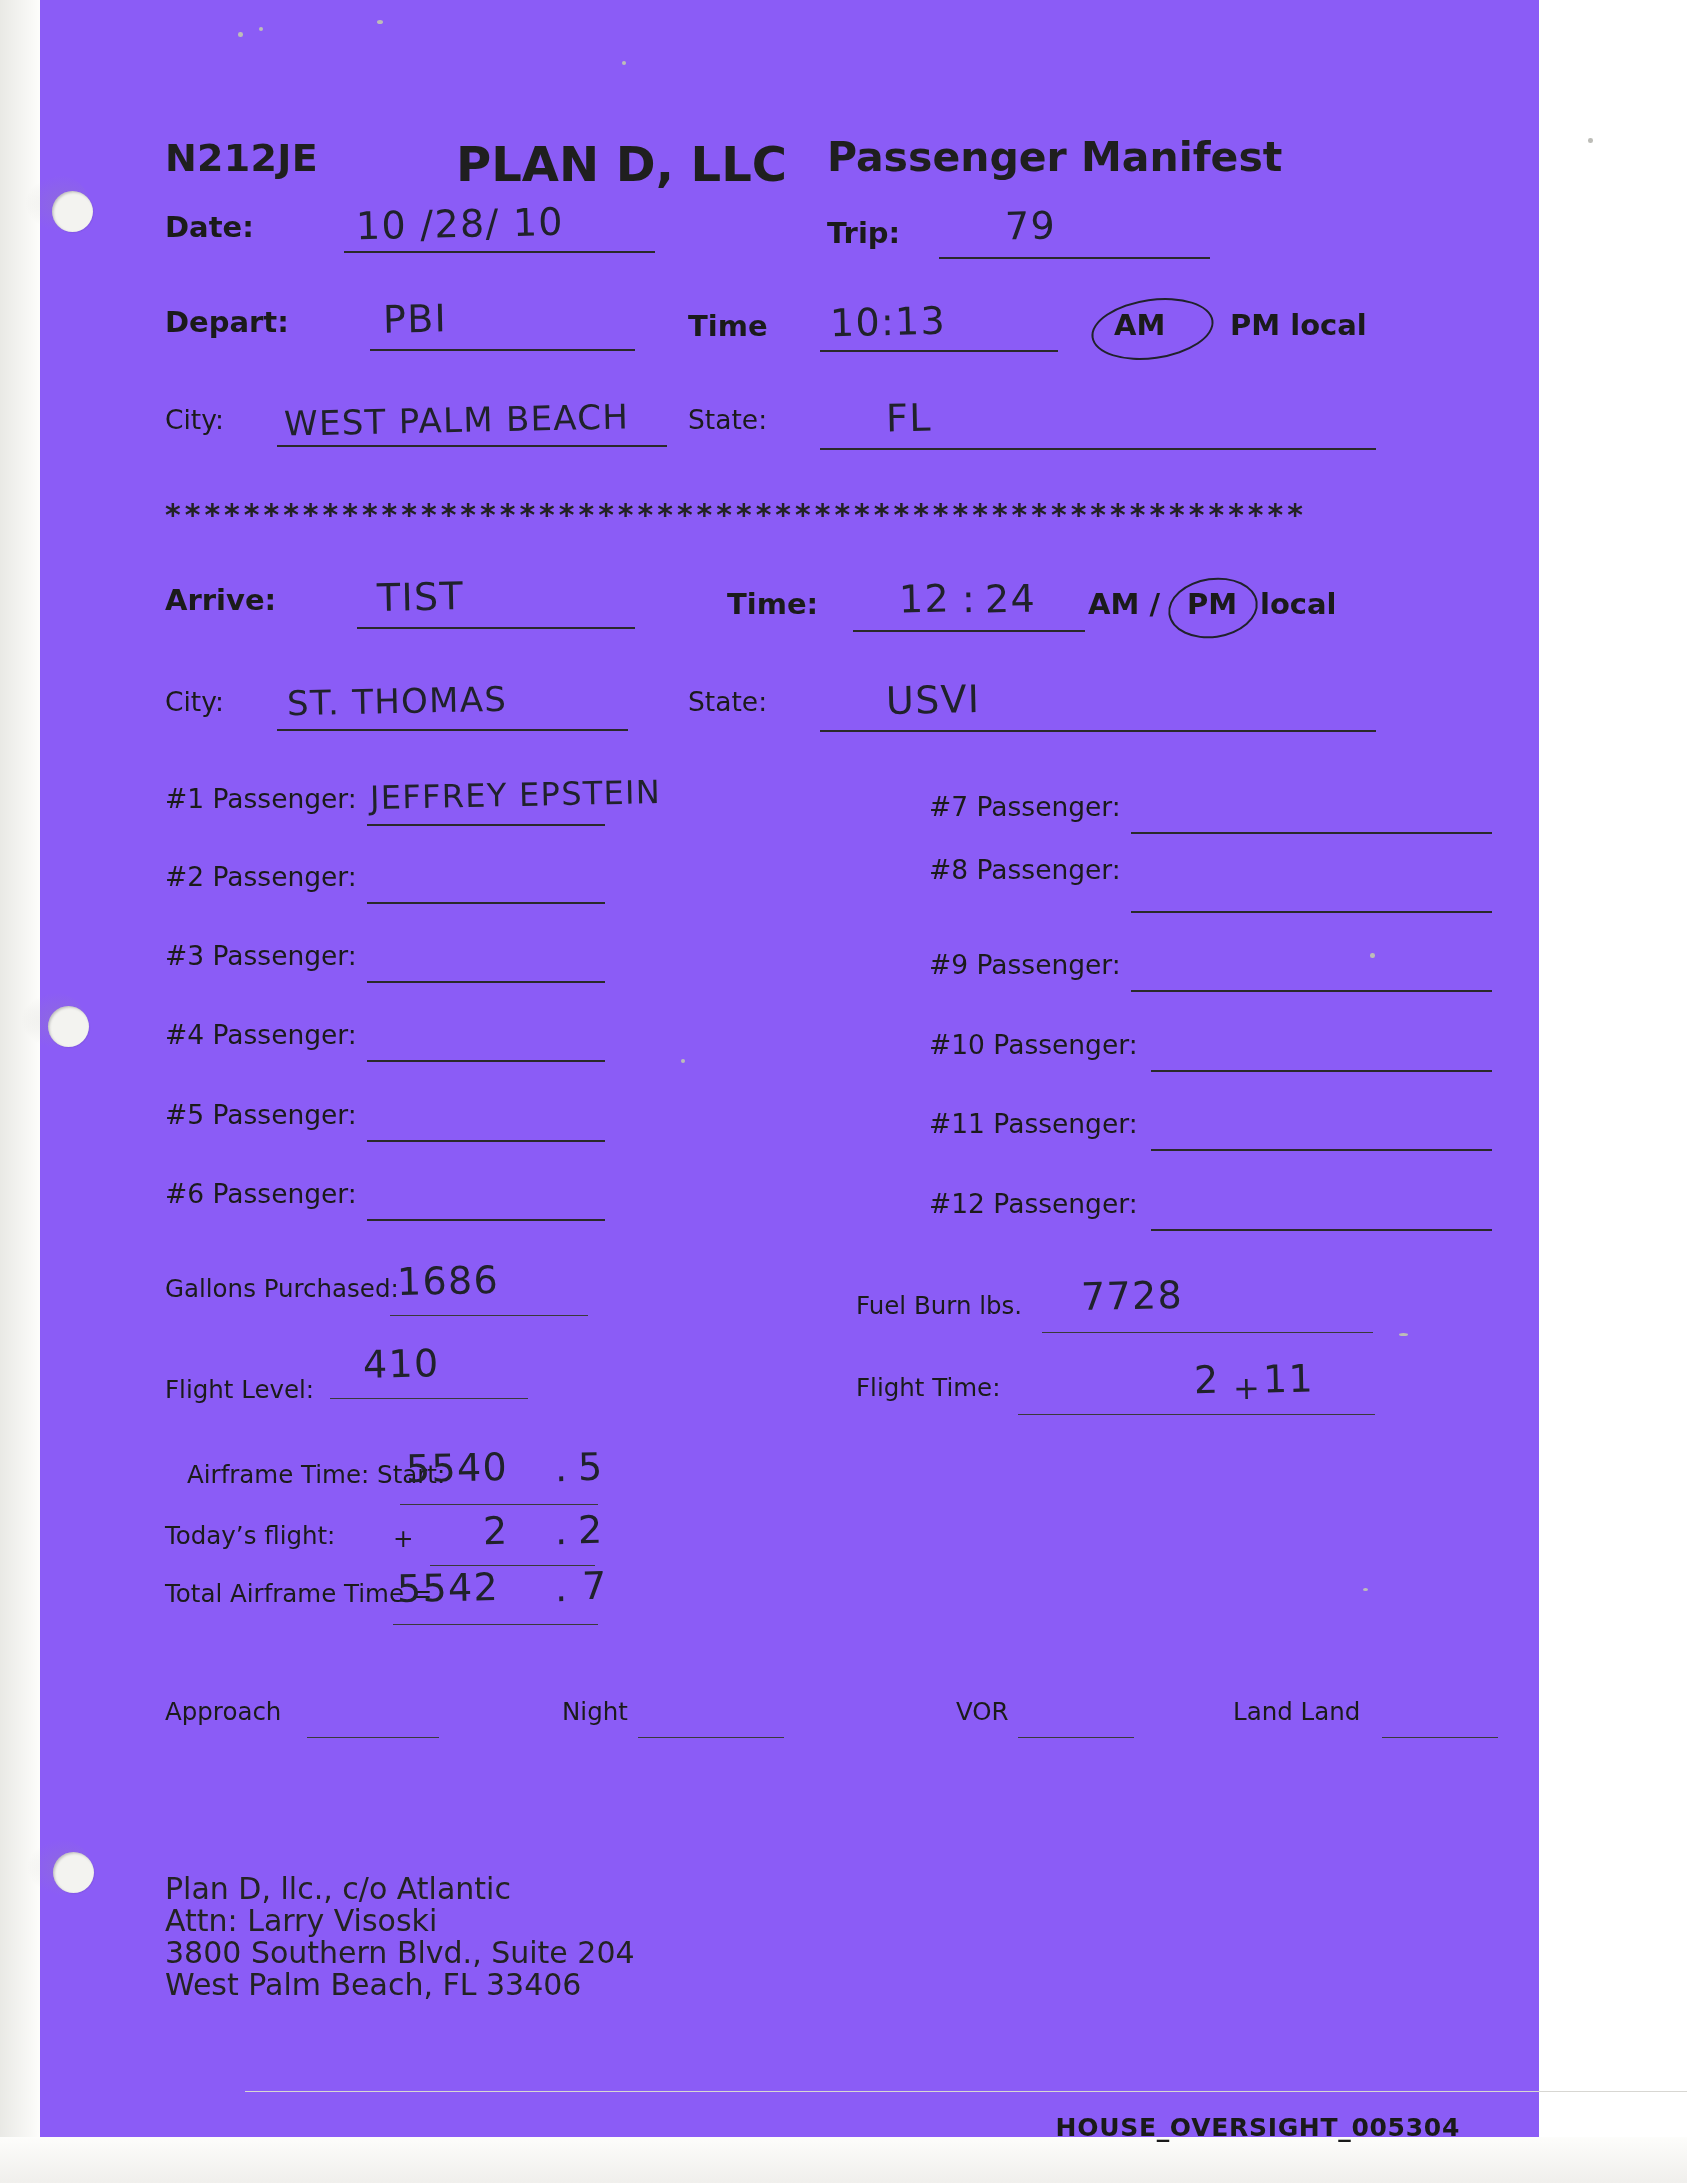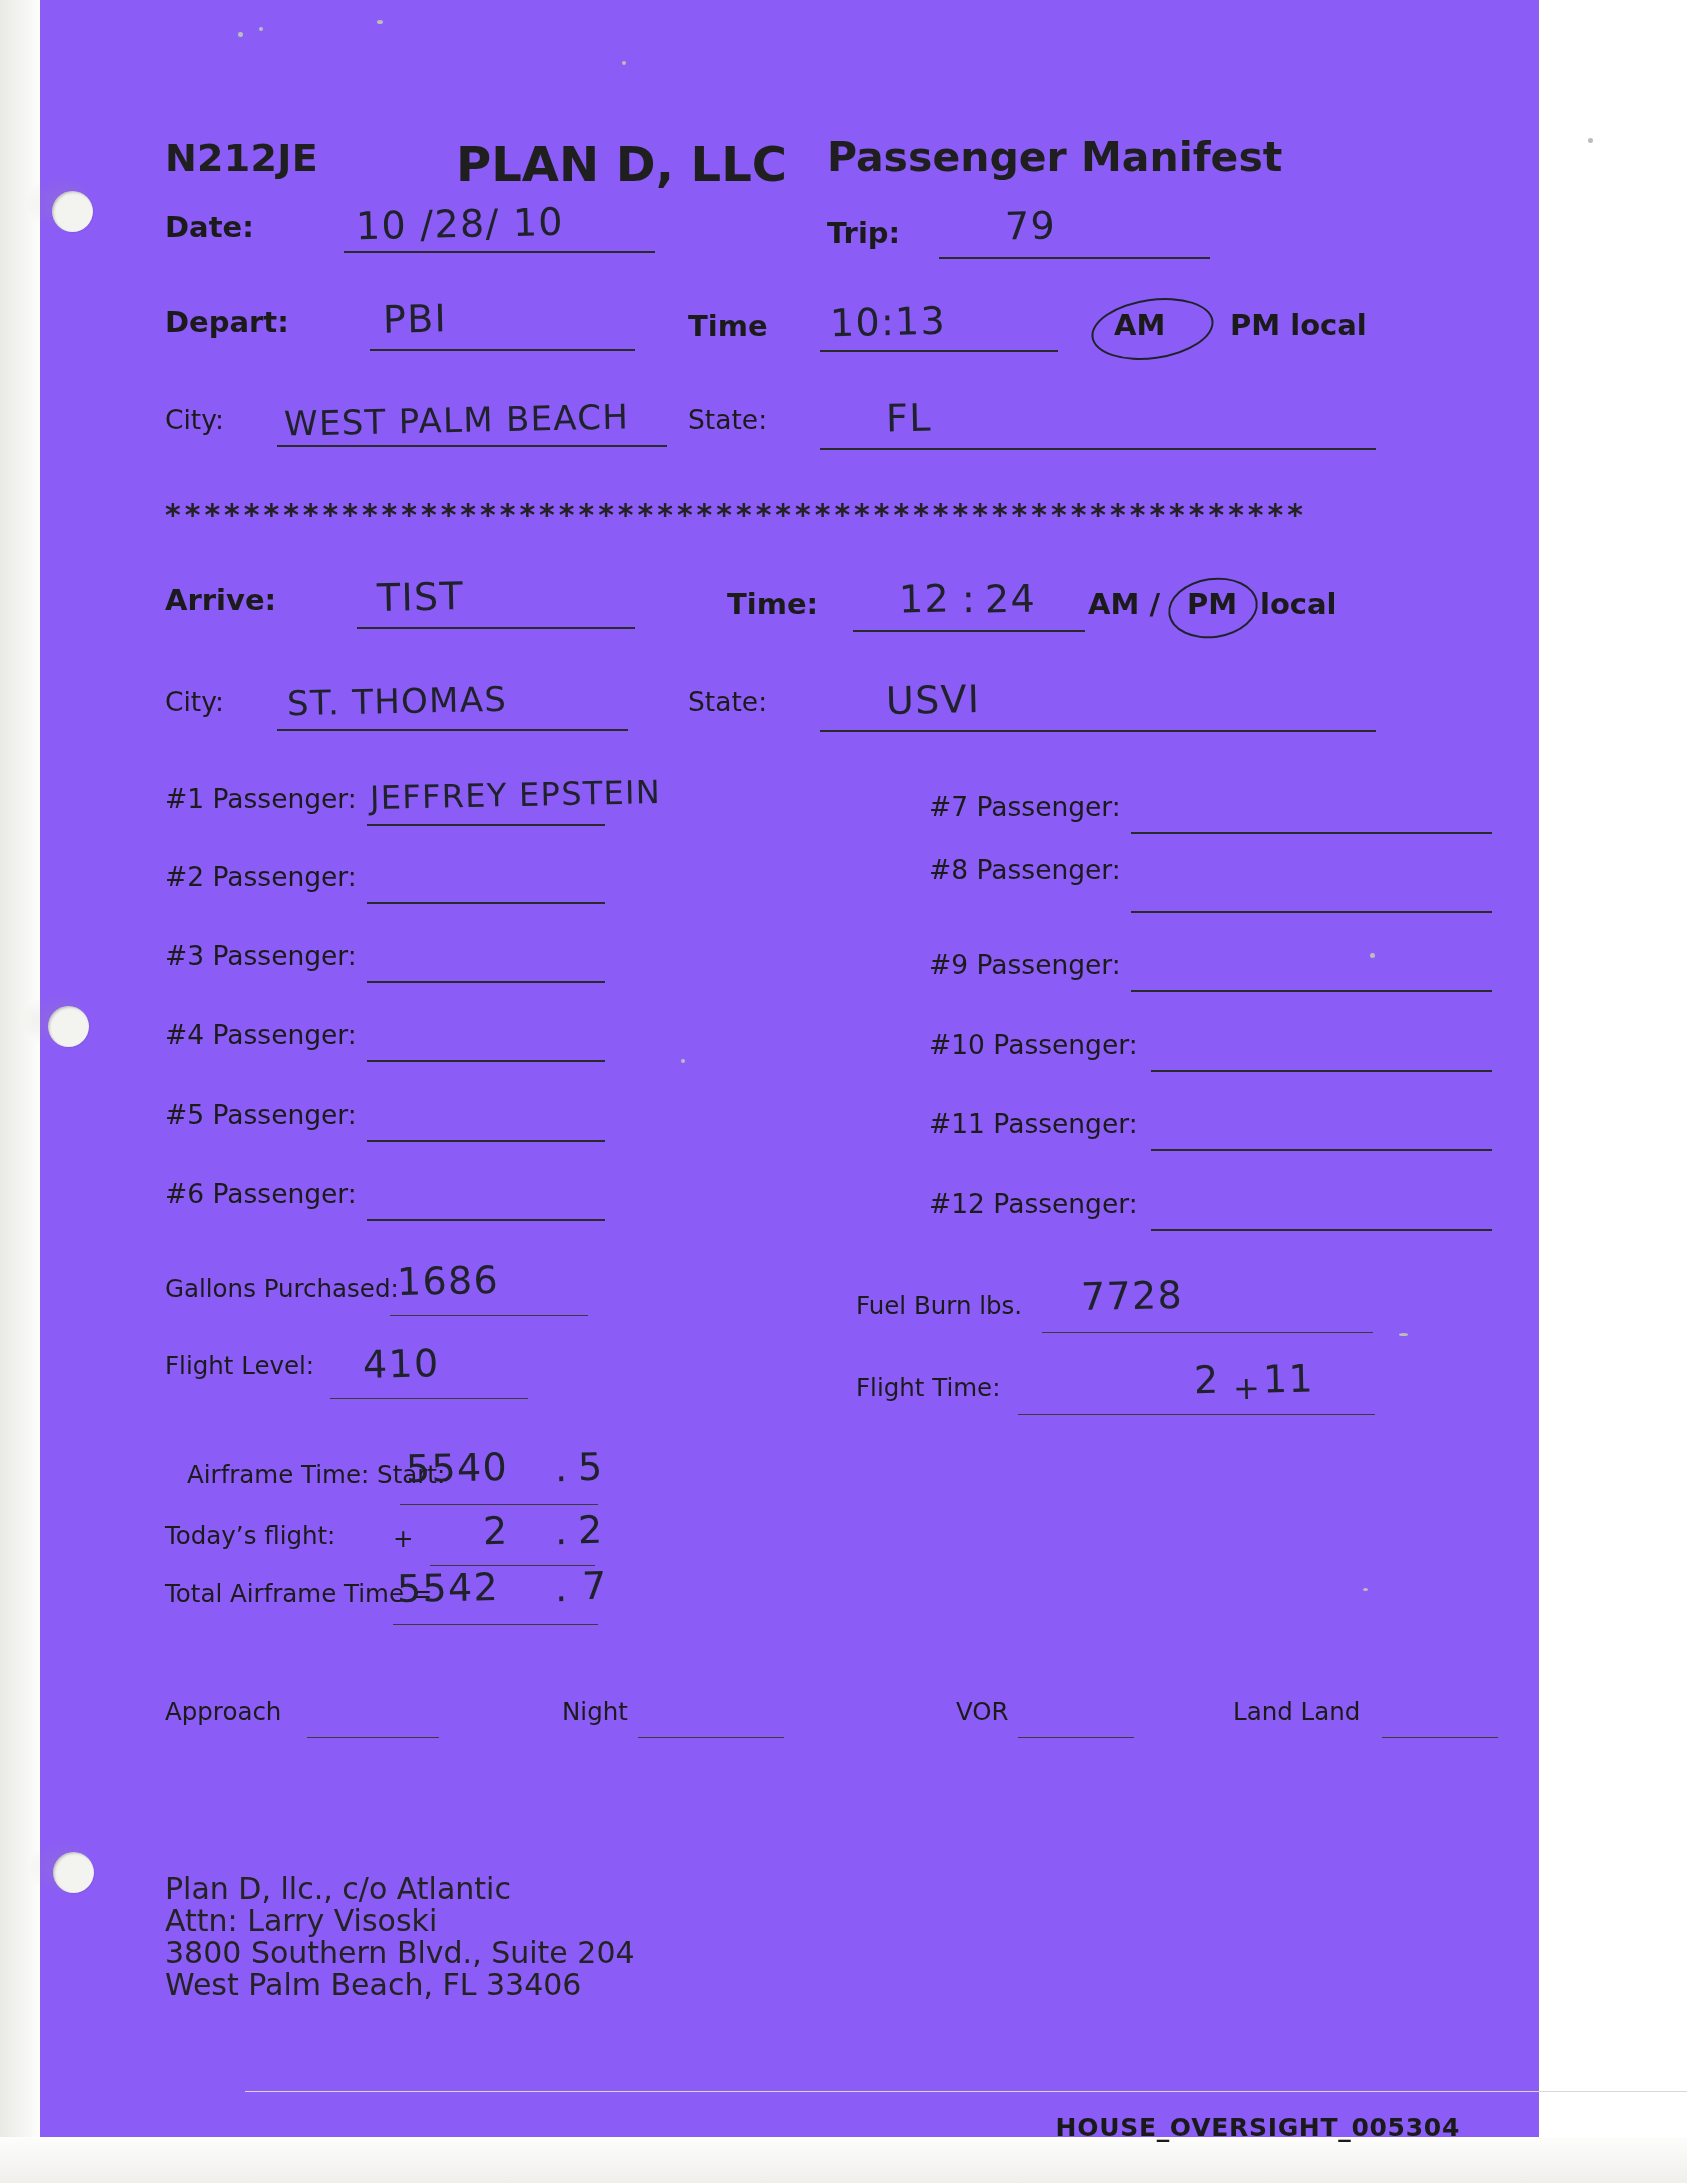--- a/index.html
+++ b/index.html
@@ -328,21 +328,21 @@
     <div class="row" style="height:122px;">
       <div class="label-xs" style="left:0;top:14.6px;">Gallons Purchased:</div>
       <div class="rule-thin" style="left:225px;top:56px;width:198px;"></div>
       <div class="hand hand-lg" style="left:232px;top:0px;">1686</div>
 
       <div class="label-xs" style="left:691px;top:32px;">Fuel Burn lbs.</div>
       <div class="rule-thin" style="left:877px;top:73px;width:331px;"></div>
       <div class="hand hand-lg" style="left:916px;top:14.6px;">7728</div>
       <div class="speck" style="left:1234px;top:74px;width:9.3px;height:3.3px;"></div>
 
-      <div class="label-xs" style="left:0;top:92px;">Flight Level:</div>
+      <div class="label-xs" style="left:0;top:116px;">Flight Level:</div>
       <div class="rule-thin" style="left:165px;top:139px;width:198px;"></div>
       <div class="hand hand-lg" style="left:198px;top:83px;">410</div>
 
       <div class="label-xs" style="left:691px;top:114px;">Flight Time:</div>
       <div class="rule-thin" style="left:853px;top:155px;width:357px;"></div>
       <div class="hand hand-lg" style="left:1029px;top:99px;">2</div>
       <div class="hand hand-sm" style="left:1068px;top:110px;">+</div>
       <div class="hand hand-lg" style="left:1098px;top:98px;">11</div>
     </div>
 

